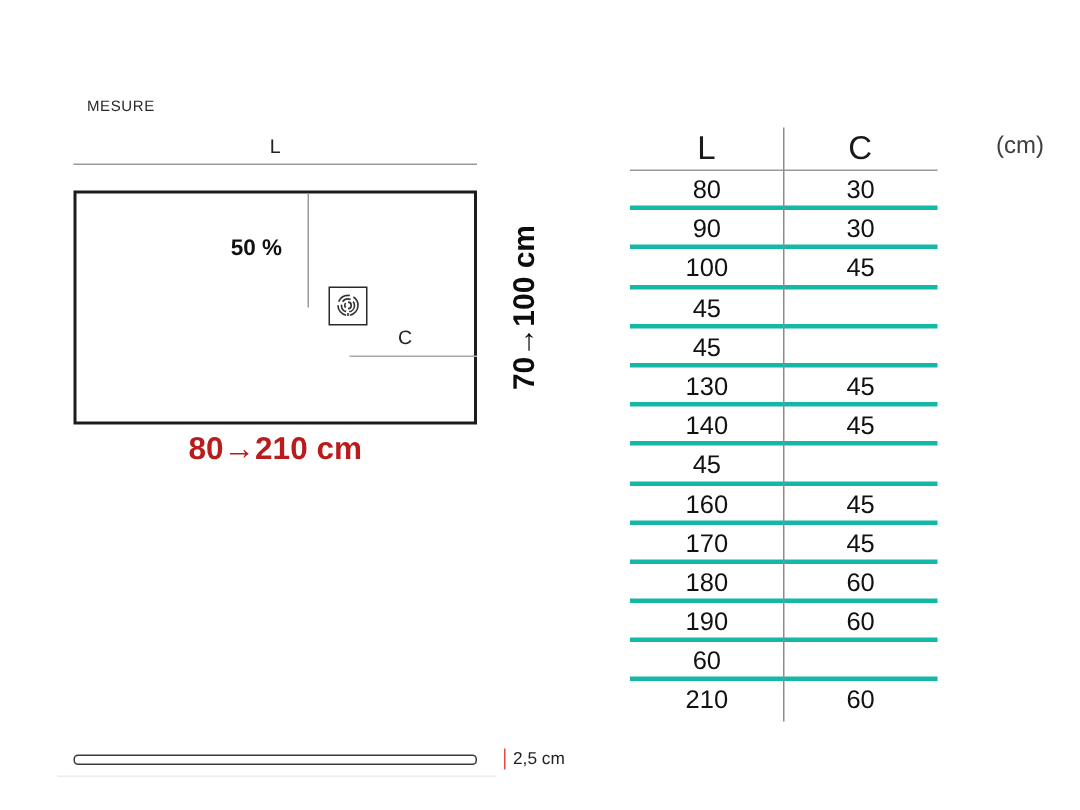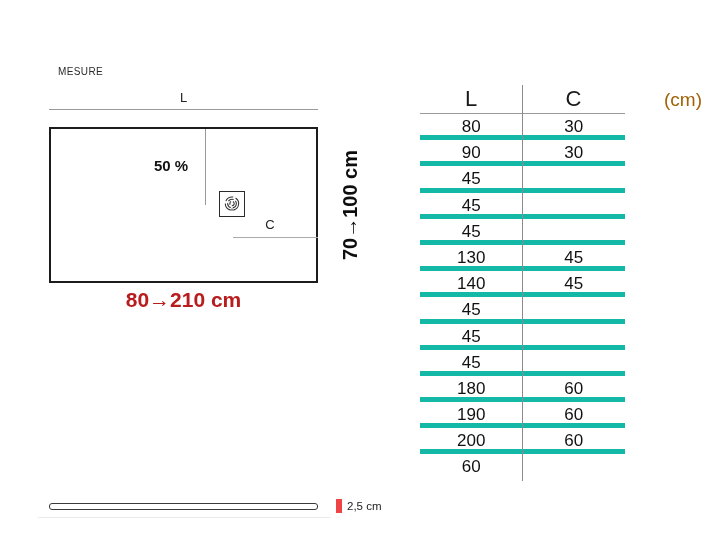--- a/index.html
+++ b/index.html
@@ -31,34 +31,34 @@
   .width-label { left:49px; top:288px; width:269px; text-align:center; font-size:21px; font-weight:bold; color:#b91c1c; }
 
   .height-label { left:271px; top:193px; width:160px; height:24px; text-align:center;
                   font-size:20px; font-weight:bold; color:#0d0d0d;
                   transform:rotate(-90deg); transform-origin:center center; }
 
   
   .profile-bar    { left:49px; top:503px; width:269px; height:7px; border:1.2px solid #3a3a3a; border-radius:3px; background:#fff; }
   .profile-shadow { left:38px; top:517px; width:293px; height:1px; background:#ececec; }
   .thickness-label { left:336px; top:499px; font-size:11.5px; color:#222;
-                     border-left:6px solid #ef4444; padding-left:5px; line-height:14px; }
+                     border-left:1px solid #ef4444; padding-left:5px; line-height:14px; }
 
   
   .size-table { left:420px; top:86px; width:205px; }
   .thead { display:flex; height:28px; border-bottom:1px solid #9a9a9a; }
   .thcell { font-size:22px; color:#1a1a1a; text-align:center; line-height:26px; }
   .thcell.l { width:102px; }
   .thcell.c { width:103px; }
   .tbody { width:205px; }
-  .trow { display:flex; height:26.2px; border-bottom:5px solid #14b8a6; }
+  .trow { display:flex; height:26.2px; border-bottom:3px solid #14b8a6; }
   .trow:last-child { border-bottom:none; }
   .tcell { width:102.5px; text-align:center; font-size:17px; line-height:26px; color:#111; }
   .col-divider { left:522px; top:85px; width:1px; height:396px; background:#8c8c8c; }
-  .unit-label { left:664px; top:89px; font-size:19px; color:#a16207; }
+  .unit-label { left:664px; top:89px; font-size:16px; color:#404040; }
 </style>
 </head>
 <body>
 
 <div id="stage">
 
   <div class="abs mesure">MESURE</div>
 
   <div class="abs dim-l-label">L</div>
   <div class="abs dim-l-line"></div>
@@ -94,58 +94,61 @@
     <div class="tbody">
         <div class="trow">
           <div class="tcell">80</div>
           <div class="tcell">30</div>
         </div>
         <div class="trow">
           <div class="tcell">90</div>
           <div class="tcell">30</div>
         </div>
         <div class="trow">
+          <div class="tcell">100</div>
           <div class="tcell">45</div>
         </div>
         <div class="trow">
           <div class="tcell">45</div>
         </div>
         <div class="trow">
           <div class="tcell">45</div>
         </div>
         <div class="trow">
           <div class="tcell">130</div>
           <div class="tcell">45</div>
         </div>
         <div class="trow">
           <div class="tcell">140</div>
           <div class="tcell">45</div>
         </div>
         <div class="trow">
           <div class="tcell">45</div>
         </div>
         <div class="trow">
+          <div class="tcell">160</div>
           <div class="tcell">45</div>
         </div>
         <div class="trow">
+          <div class="tcell">170</div>
           <div class="tcell">45</div>
         </div>
         <div class="trow">
           <div class="tcell">180</div>
           <div class="tcell">60</div>
         </div>
         <div class="trow">
           <div class="tcell">190</div>
           <div class="tcell">60</div>
         </div>
         <div class="trow">
-          <div class="tcell">200</div>
           <div class="tcell">60</div>
         </div>
         <div class="trow">
+          <div class="tcell">210</div>
           <div class="tcell">60</div>
         </div>
       </div>
   </div>
   <div class="abs col-divider"></div>
   <div class="abs unit-label">(cm)</div>
 
 </div>
 
 </body></html>

